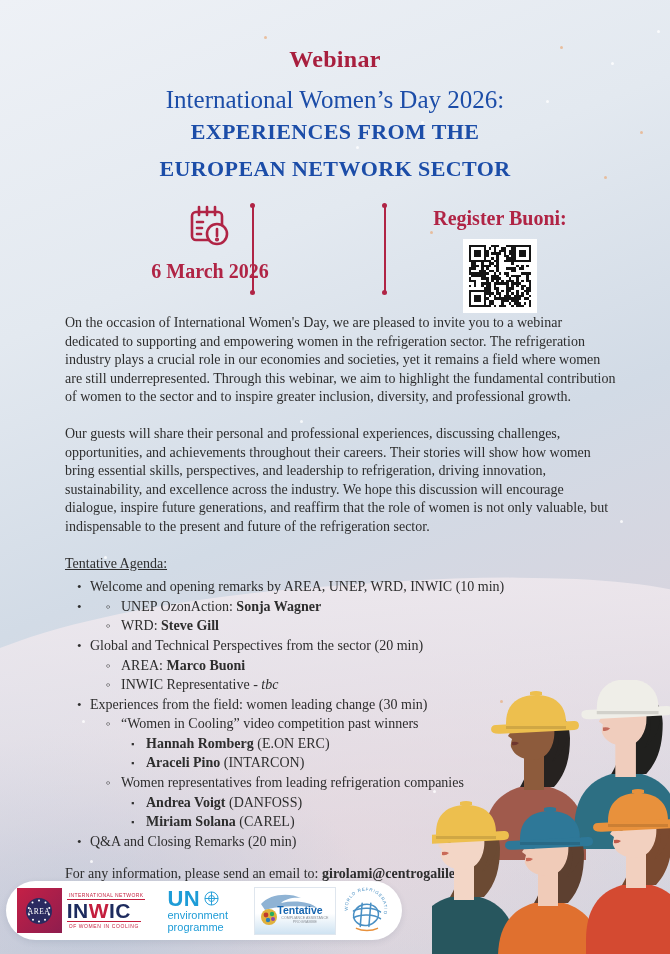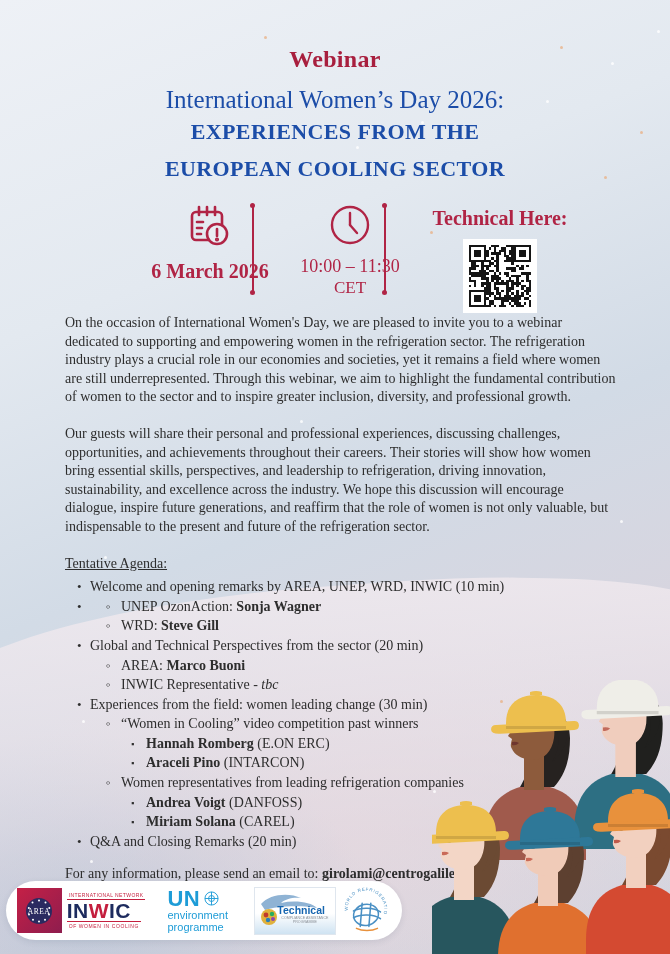--- a/index.html
+++ b/index.html
@@ -104,52 +104,43 @@
     <i class="o" style="left:604px;top:176px"></i>
       <i class="o" style="left:264px;top:36px"></i>
     <i class="o" style="left:430px;top:231px"></i>
       <i class="o" style="left:500px;top:700px"></i>
   </div>
 
   <div class="kicker">Webinar</div>
   <div class="subtitle">International Women’s Day 2026:</div>
   <h1 class="title">
     <span>EXPERIENCES FROM THE</span><br>
-    <span>EUROPEAN COOLING SECTOR</span>
+    <span>EUROPEAN NETWORK SECTOR</span>
   </h1>
 
   <div class="info-row">
     <div class="col col-date">
       <svg class="ic" width="48" height="48" viewBox="0 0 48 48" fill="none" stroke="#b02445" stroke-width="2.6" stroke-linecap="round">
         <rect x="6" y="9" width="30" height="28" rx="4"></rect>
         <line x1="13" y1="4" x2="13" y2="12"></line>
           <line x1="21" y1="4" x2="21" y2="12"></line>
           <line x1="29" y1="4" x2="29" y2="12"></line>
         <line x1="11" y1="19" x2="17" y2="19"></line>
           <line x1="11" y1="25" x2="16" y2="25"></line>
           <line x1="11" y1="31" x2="15" y2="31"></line>
         <circle cx="31" cy="31" r="10" fill="#e9edf3" stroke="#b02445"></circle>
         <line x1="31" y1="26" x2="31" y2="33"></line>
           <circle cx="31" cy="36.5" r="0.8" fill="#b02445"></circle>
       </svg>
       <div class="date-text">6 March 2026</div>
     </div>
     <div class="vdiv vdiv1"></div>
-    <div class="col col-time">
-      <svg class="ic" width="44" height="44" viewBox="0 0 44 44" fill="none" stroke="#b02445" stroke-width="2.4" stroke-linecap="round">
-        <circle cx="22" cy="22" r="18"></circle>
-        <line x1="22" y1="22" x2="22" y2="10"></line>
-          <line x1="22" y1="22" x2="29" y2="30"></line>
-      </svg>
-      <div class="time-text">10:00 – 11:30</div>
-      <div class="tz-text">CET</div>
-    </div>
     <div class="vdiv vdiv2"></div>
     <div class="col col-reg">
-      <div class="reg-label">Technical Here:</div>
+      <div class="reg-label">Register Buoni:</div>
       <div class="qrbox">
         <svg id="qr" viewBox="0 0 25 25" shape-rendering="crispEdges">
             <rect x="0" y="0" width="1" height="1" fill="#151515"></rect>
             <rect x="1" y="0" width="1" height="1" fill="#151515"></rect>
             <rect x="2" y="0" width="1" height="1" fill="#151515"></rect>
             <rect x="3" y="0" width="1" height="1" fill="#151515"></rect>
             <rect x="4" y="0" width="1" height="1" fill="#151515"></rect>
             <rect x="5" y="0" width="1" height="1" fill="#151515"></rect>
             <rect x="6" y="0" width="1" height="1" fill="#151515"></rect>
             <rect x="9" y="0" width="1" height="1" fill="#151515"></rect>
@@ -569,21 +560,21 @@
     </div>
     <div class="lg lg-ozon">
       <svg width="80" height="46" viewBox="0 0 80 46" style="position:absolute;left:0;top:0">
         <path d="M6,16 C14,6 34,4 46,10 C38,9 30,11 26,15 C40,12 56,14 62,20 C48,17 20,18 10,22 Z" fill="#8fb3d4"></path>
         <circle cx="14" cy="29" r="8" fill="#e0b13c"></circle>
         <circle cx="11" cy="27" r="2.4" fill="#c0392b"></circle>
           <circle cx="17" cy="26" r="2.2" fill="#27ae60"></circle>
         <circle cx="13" cy="32" r="2.2" fill="#2980b9"></circle>
           <circle cx="18" cy="31" r="2" fill="#8e44ad"></circle>
       </svg>
-      <div class="ozon-main">Technical</div>
+      <div class="ozon-main">Tentative</div>
       <div class="ozon-sub">
         <div>COMPLIANCE ASSISTANCE</div>
           <div>PROGRAMME</div>
       </div>
     </div>
     <div class="lg lg-wrd">
       <svg width="50" height="50" viewBox="0 0 52 52">
         <defs>
             <path id="arcT" d="M8,30 A19,19 0 1 1 44,30" fill="none"></path>
           </defs>

